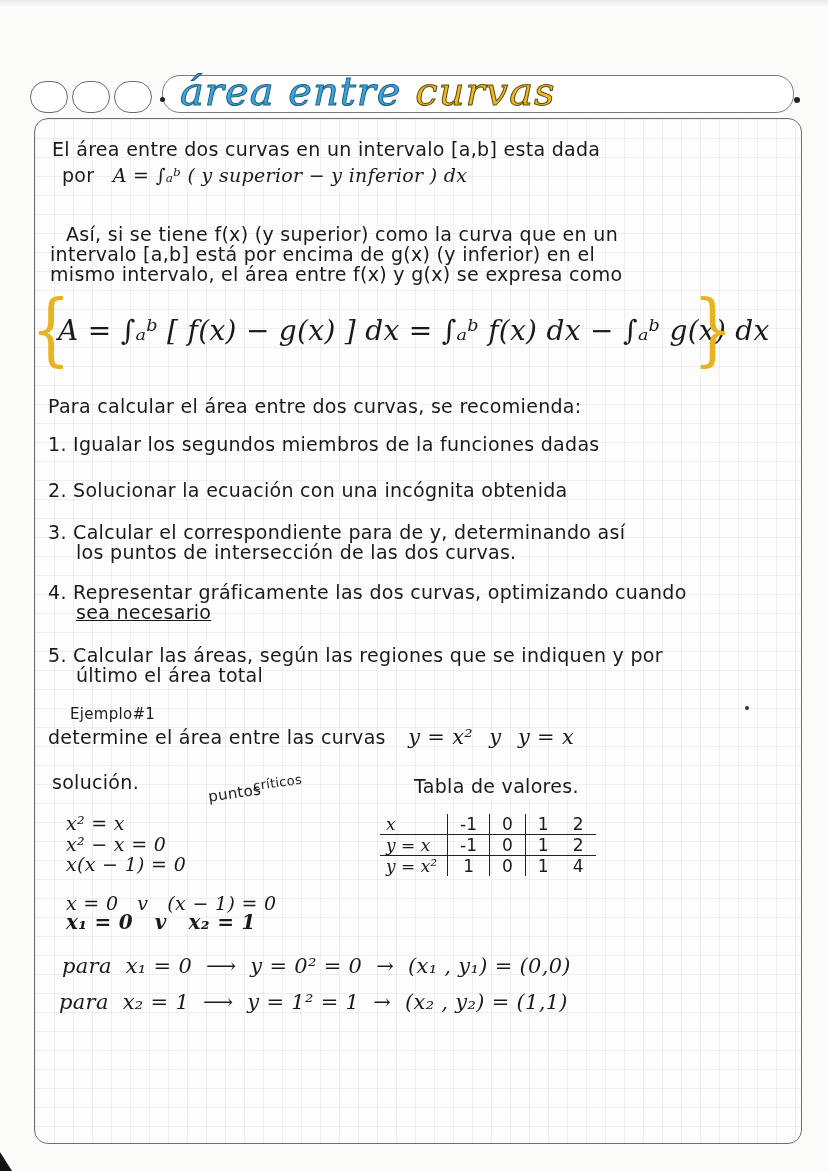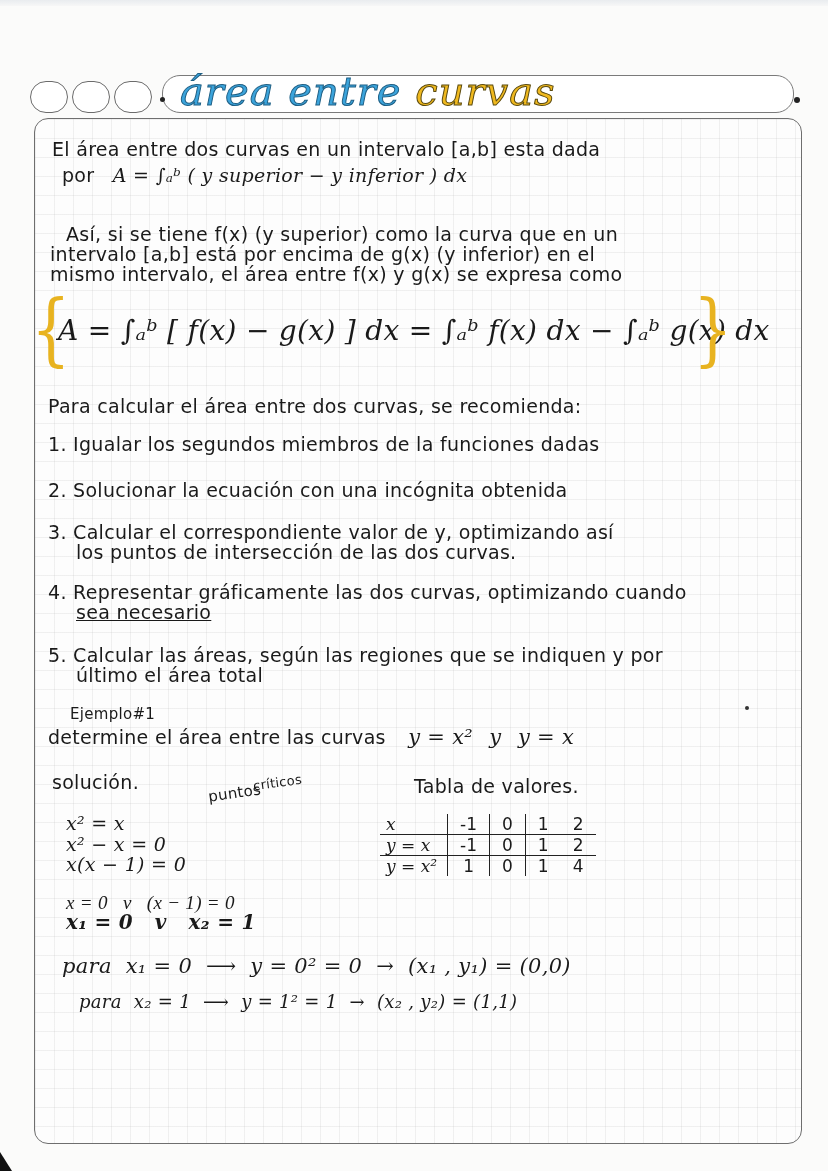--- a/index.html
+++ b/index.html
@@ -110,21 +110,21 @@
 <div class="hw" style="left:48px; top:433px;">
   <span>1.</span>
   <span>Igualar los segundos miembros de la funciones dadas</span>
 </div>
 <div class="hw" style="left:48px; top:479px;">
   <span>2.</span>
   <span>Solucionar la ecuación con una incógnita obtenida</span>
 </div>
 <div class="hw" style="left:48px; top:521px;">
   <span>3.</span>
-  <span>Calcular el correspondiente valor de y, optimizando así</span>
+  <span>Calcular el correspondiente para de y, determinando así</span>
 </div>
 <div class="hw" style="left:76px; top:541px;">los puntos de intersección de las dos curvas.</div>
 
 <div class="hw" style="left:48px; top:581px;">
   <span>4.</span>
   <span>Representar gráficamente las dos curvas, optimizando cuando</span>
 </div>
 <div class="hw" style="left:76px; top:601px;text-decoration:underline;">sea necesario</div>
 
 <div class="hw" style="left:48px; top:644px;">
@@ -143,25 +143,25 @@
 <div class="speck" style="left:745px; top:706px;"></div>
 
 <div class="hw" style="left:52px; top:771px;">solución.</div>
 <div class="hw sm" style="left:208px; top:782px; transform:rotate(-8deg);">puntos</div>
 <div class="hw sm" style="left:253px; top:772px; transform:rotate(-8deg); font-size:13px;">críticos</div>
 
 <div class="hw math" style="left:66px; top:812px;">x² = x</div>
 <div class="hw math" style="left:66px; top:833px;">x² − x = 0</div>
 <div class="hw math" style="left:66px; top:853px;">x(x − 1) = 0</div>
 
-<div class="hw math" style="left:66px; top:892px; white-space:pre;font-family:Liberation Serif, serif;">x = 0   v   (x − 1) = 0</div>
+<div class="hw math" style="left:66px; top:892px; white-space:pre;">x = 0   v   (x − 1) = 0</div>
 <div class="hw math" style="left:66px; top:911px; white-space:pre; font-size:20px;font-weight:bold;">x₁ = 0   v   x₂ = 1</div>
 
 <div class="hw math" style="left:62px; top:955px; white-space:pre; font-size:21px;">para  x₁ = 0  ⟶  y = 0² = 0  →  (x₁ , y₁) = (0,0)</div>
-<div class="hw math" style="left:79px; top:991px; white-space:pre; font-size:18px;text-align:center;">para  x₂ = 1  ⟶  y = 1² = 1  →  (x₂ , y₂) = (1,1)</div>
+<div class="hw math" style="left:59px; top:991px; white-space:pre; font-size:21px;text-align:center;">para  x₂ = 1  ⟶  y = 1² = 1  →  (x₂ , y₂) = (1,1)</div>
 
 <div class="hw" style="left:414px; top:775px;">Tabla de valores.</div>
 <table class="vtable">
   <tbody>
       <tr class="r0">
     <td class="hdr">x</td>
     <td class="c1">-1</td>
     <td class="c2">0</td>
     <td class="c3">1</td>
     <td>2</td>

